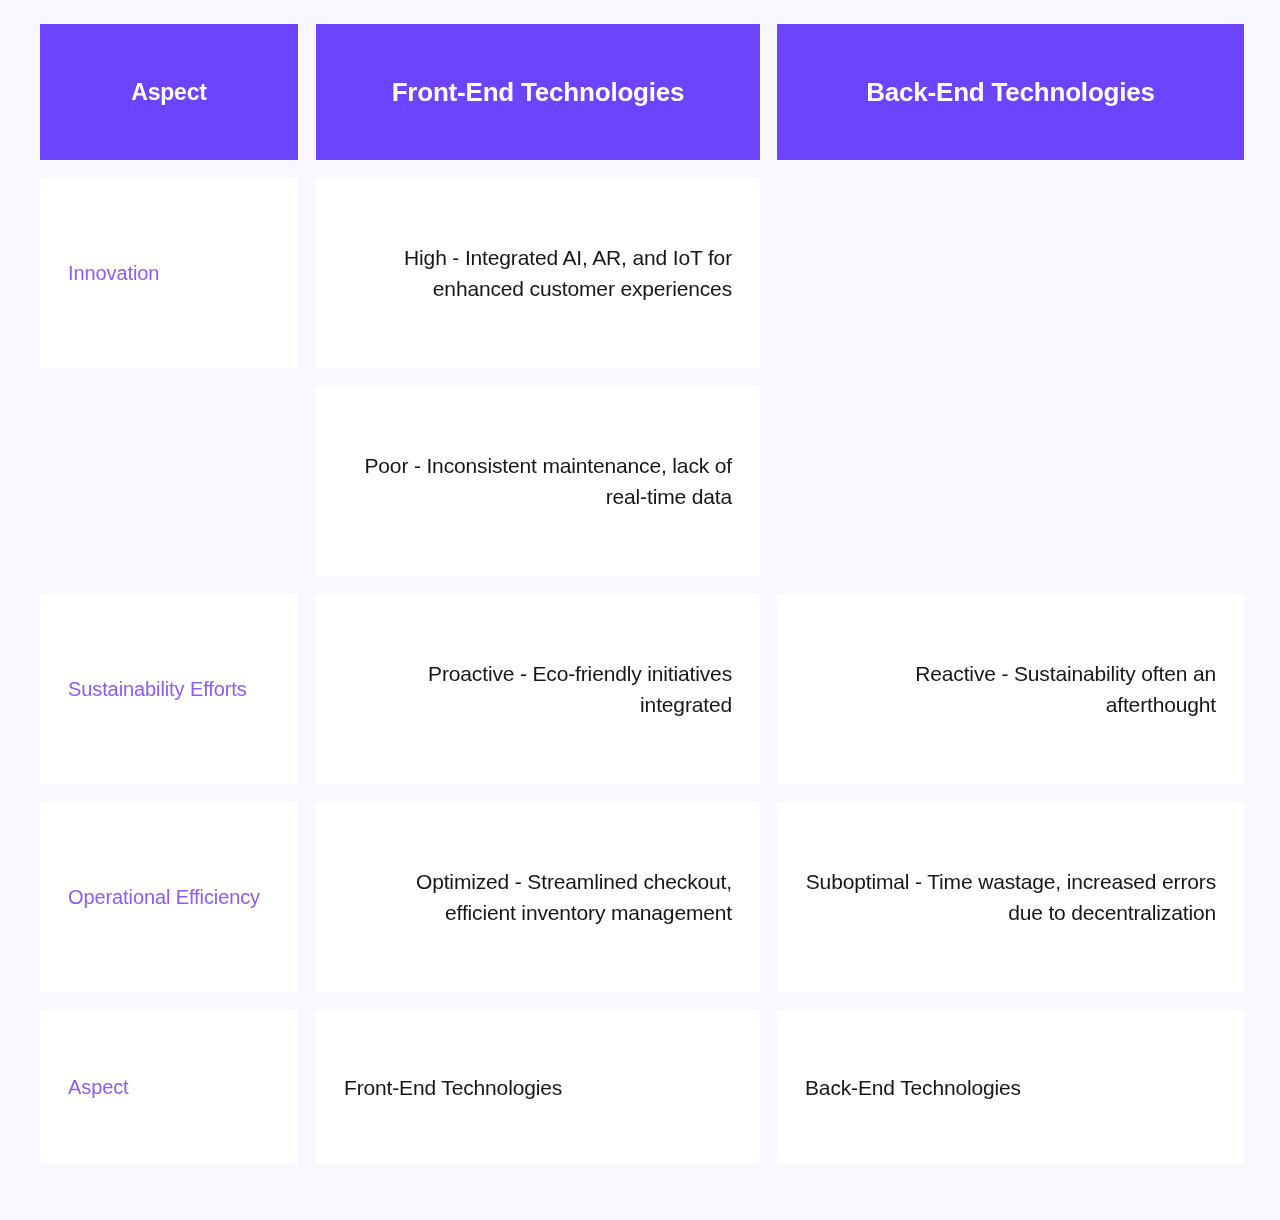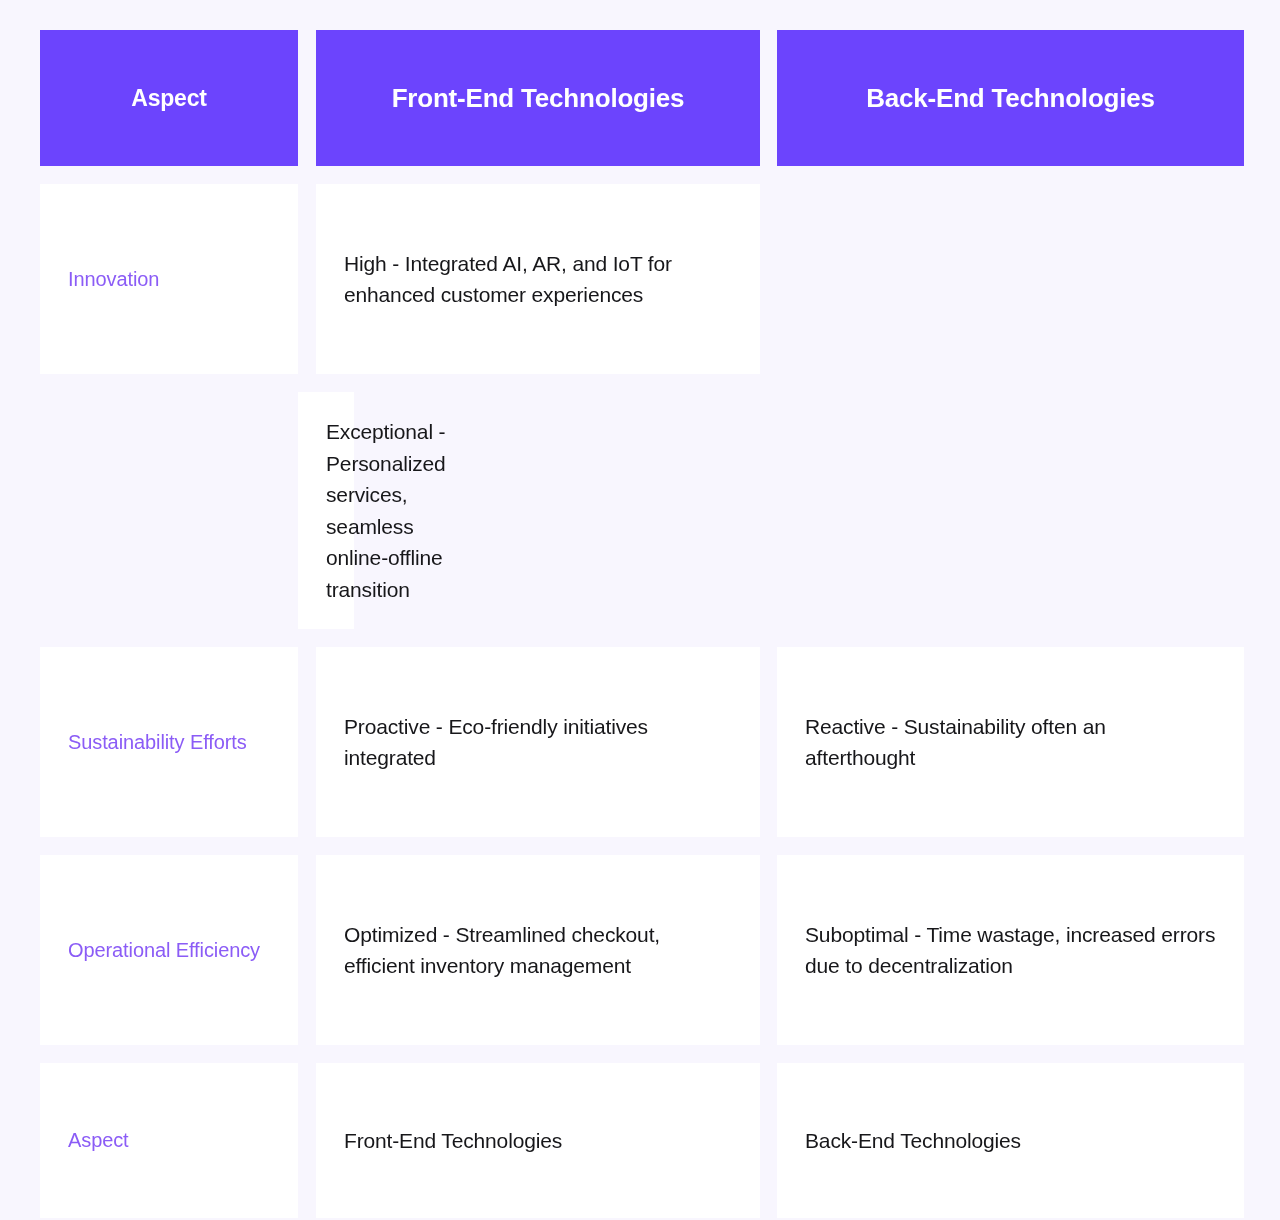--- a/index.html
+++ b/index.html
@@ -11,21 +11,21 @@
 
   body {
     background: #f8f6fe;
     font-family: "Liberation Sans", sans-serif;
     -webkit-font-smoothing: antialiased;
   }
 
   .table-wrap {
     position: absolute;
     left: 40px;
-    top: 30px;
+    top: 24px;
     width: 1204px;
   }
 
   .grid-row {
     display: grid;
     grid-template-columns: 258px 18px 444px 17px 467px;
     margin-bottom: 18px;
   }
 
   .grid-row:last-child { margin-bottom: 0; }
@@ -73,20 +73,21 @@
     color: #8b5cf6;
     letter-spacing: -0.1px;
   }
 
   .body-row .cell-value .cell-text {
     font-weight: 400;
     font-size: 21px;
     line-height: 1.5;
     color: #17171a;
     letter-spacing: -0.15px;
+    text-align: right;
   }
 
   .row-1 .cell, .row-2 .cell, .row-3 .cell { min-height: 190px; }
   .row-4 .cell { min-height: 190px; }
   .row-5 .cell { min-height: 155px; }
 
   .row-5 .cell-value .cell-text { font-size: 21px; }
 </style>
 </head>
 <body>
@@ -113,24 +114,24 @@
     </div>
     <div class="gap"></div>
     <div class="cell cell-value">
       <span class="cell-text">High - Integrated AI, AR, and IoT for enhanced customer experiences</span>
     </div>
     <div class="gap"></div>
   </div>
 
   <div class="grid-row body-row row-2">
     <div class="gap"></div>
+    <div class="gap"></div>
     <div class="cell cell-value">
-      <span class="cell-text">Exceptional - Personalized services, seamless online-offline transition</span>
+      <span class="cell-text">Poor - Inconsistent maintenance, lack of real-time data</span>
     </div>
-    <div class="gap"></div>
   </div>
 
   <div class="grid-row body-row row-4">
     <div class="cell cell-aspect">
       <span class="cell-text">Sustainability Efforts</span>
     </div>
     <div class="gap"></div>
     <div class="cell cell-value">
       <span class="cell-text">Proactive - Eco-friendly initiatives integrated</span>
     </div>

